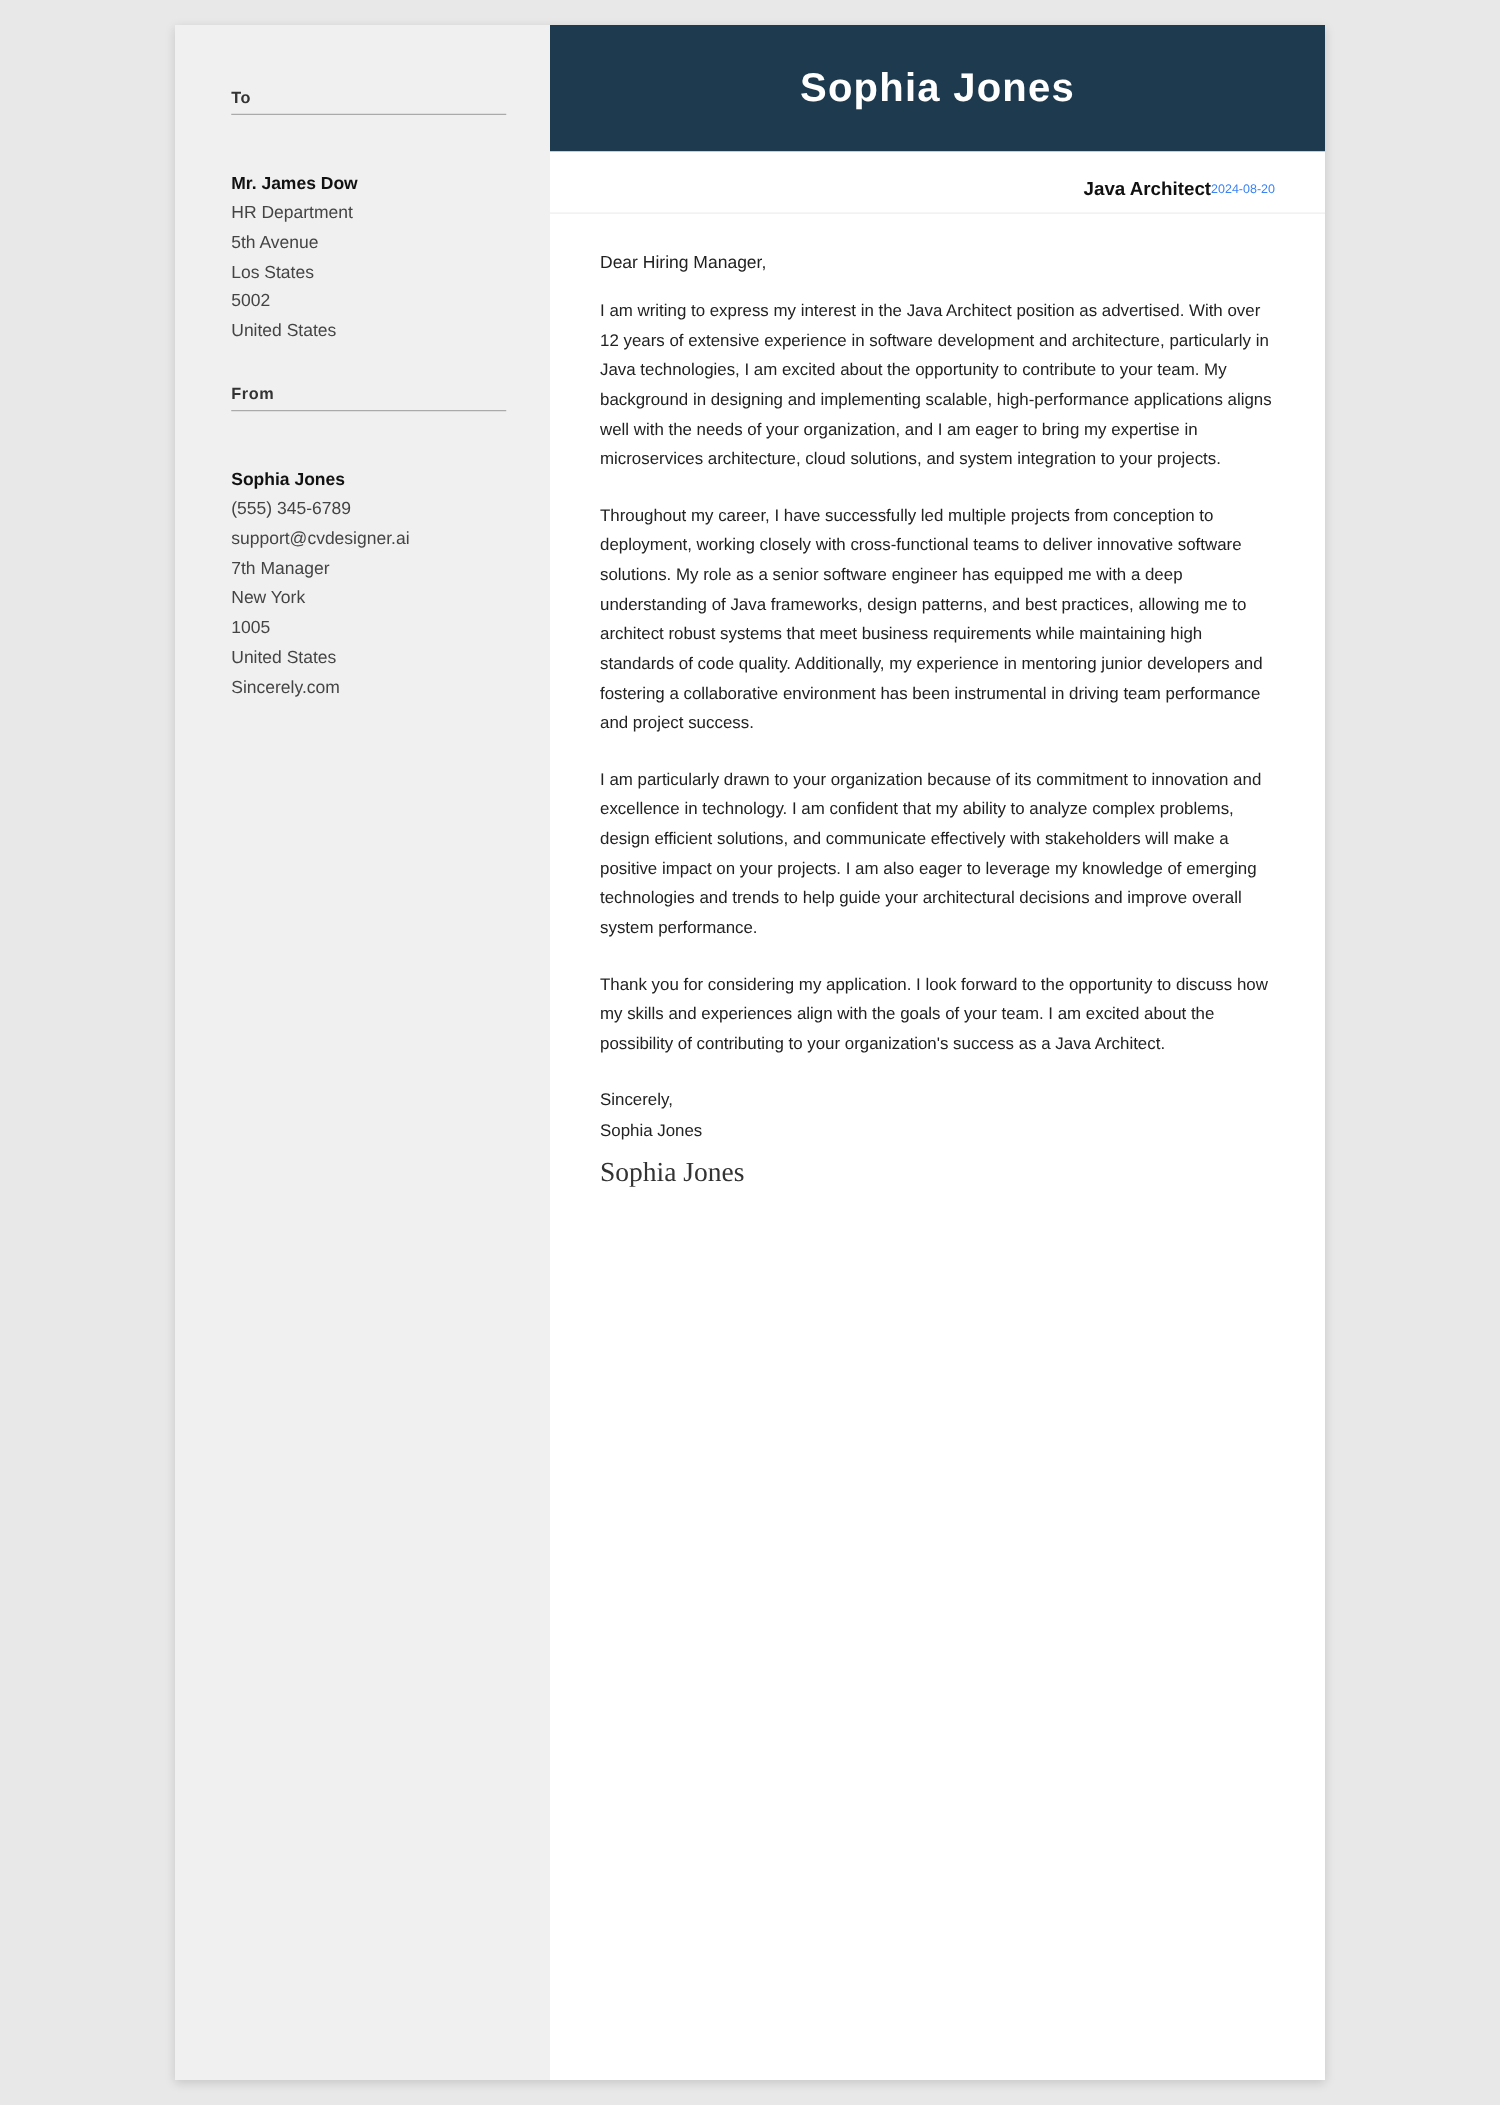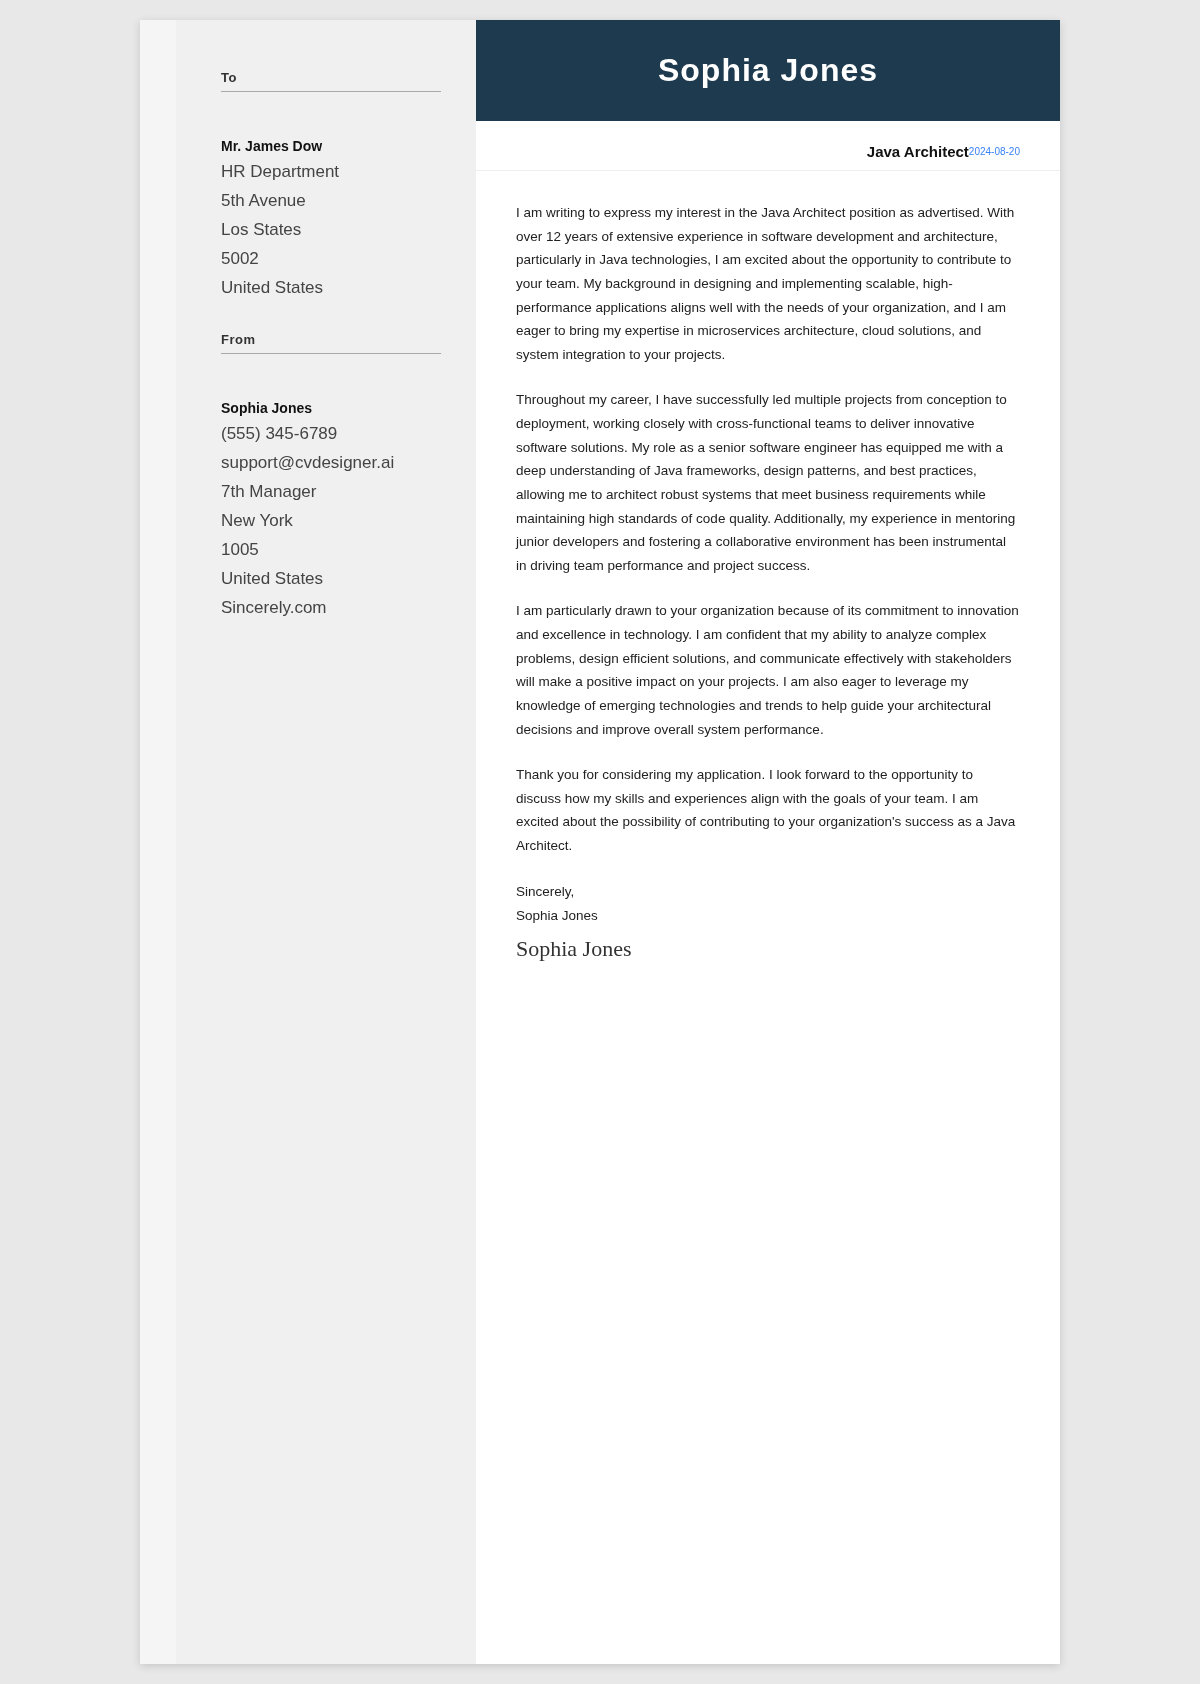--- a/index.html
+++ b/index.html
@@ -17,21 +17,20 @@
       min-height: 1684px;
     }
 
     .page {
       width: 920px;
       background: #f5f5f5;
       display: flex;
       flex-direction: row;
       min-height: 1644px;
       box-shadow: 0 2px 8px rgba(0,0,0,0.15);
-      padding-left: 36px;
     }
 
     
     .sidebar {
       width: 300px;
       min-width: 300px;
       background: #f0f0f0;
       padding: 50px 35px 40px 45px;
     }
 
@@ -55,21 +54,21 @@
 
     .sidebar-name {
       font-size: 14px;
       font-weight: bold;
       color: #111;
       margin-bottom: 4px;
       margin-top: 46px;
     }
 
     .sidebar-info {
-      font-size: 17px;
+      font-size: 14px;
       color: #444;
       line-height: 1.7;
     }
 
     
     .main-content {
       flex: 1;
       background: #ffffff;
       padding: 0 0 60px 0;
     }
@@ -182,20 +181,21 @@
       <div class="header-name">Sophia Jones</div>
     </div>
 
     <div class="letter-meta">
       <span class="letter-title">Java Architect</span>
       <span class="letter-date">2024-08-20</span>
     </div>
 
     <div class="letter-body">
 
+      <div class="salutation">Dear Hiring Manager,</div>
 
       <p class="letter-paragraph">I am writing to express my interest in the Java Architect position as advertised. With over 12 years of extensive experience in software development and architecture, particularly in Java technologies, I am excited about the opportunity to contribute to your team. My background in designing and implementing scalable, high-performance applications aligns well with the needs of your organization, and I am eager to bring my expertise in microservices architecture, cloud solutions, and system integration to your projects.</p>
       <p class="letter-paragraph">Throughout my career, I have successfully led multiple projects from conception to deployment, working closely with cross-functional teams to deliver innovative software solutions. My role as a senior software engineer has equipped me with a deep understanding of Java frameworks, design patterns, and best practices, allowing me to architect robust systems that meet business requirements while maintaining high standards of code quality. Additionally, my experience in mentoring junior developers and fostering a collaborative environment has been instrumental in driving team performance and project success.</p>
       <p class="letter-paragraph">I am particularly drawn to your organization because of its commitment to innovation and excellence in technology. I am confident that my ability to analyze complex problems, design efficient solutions, and communicate effectively with stakeholders will make a positive impact on your projects. I am also eager to leverage my knowledge of emerging technologies and trends to help guide your architectural decisions and improve overall system performance.</p>
       <p class="letter-paragraph">Thank you for considering my application. I look forward to the opportunity to discuss how my skills and experiences align with the goals of your team. I am excited about the possibility of contributing to your organization's success as a Java Architect.</p>
 
       <div class="closing-block">
         <div>Sincerely,</div>
         <div>Sophia Jones</div>
       </div>

